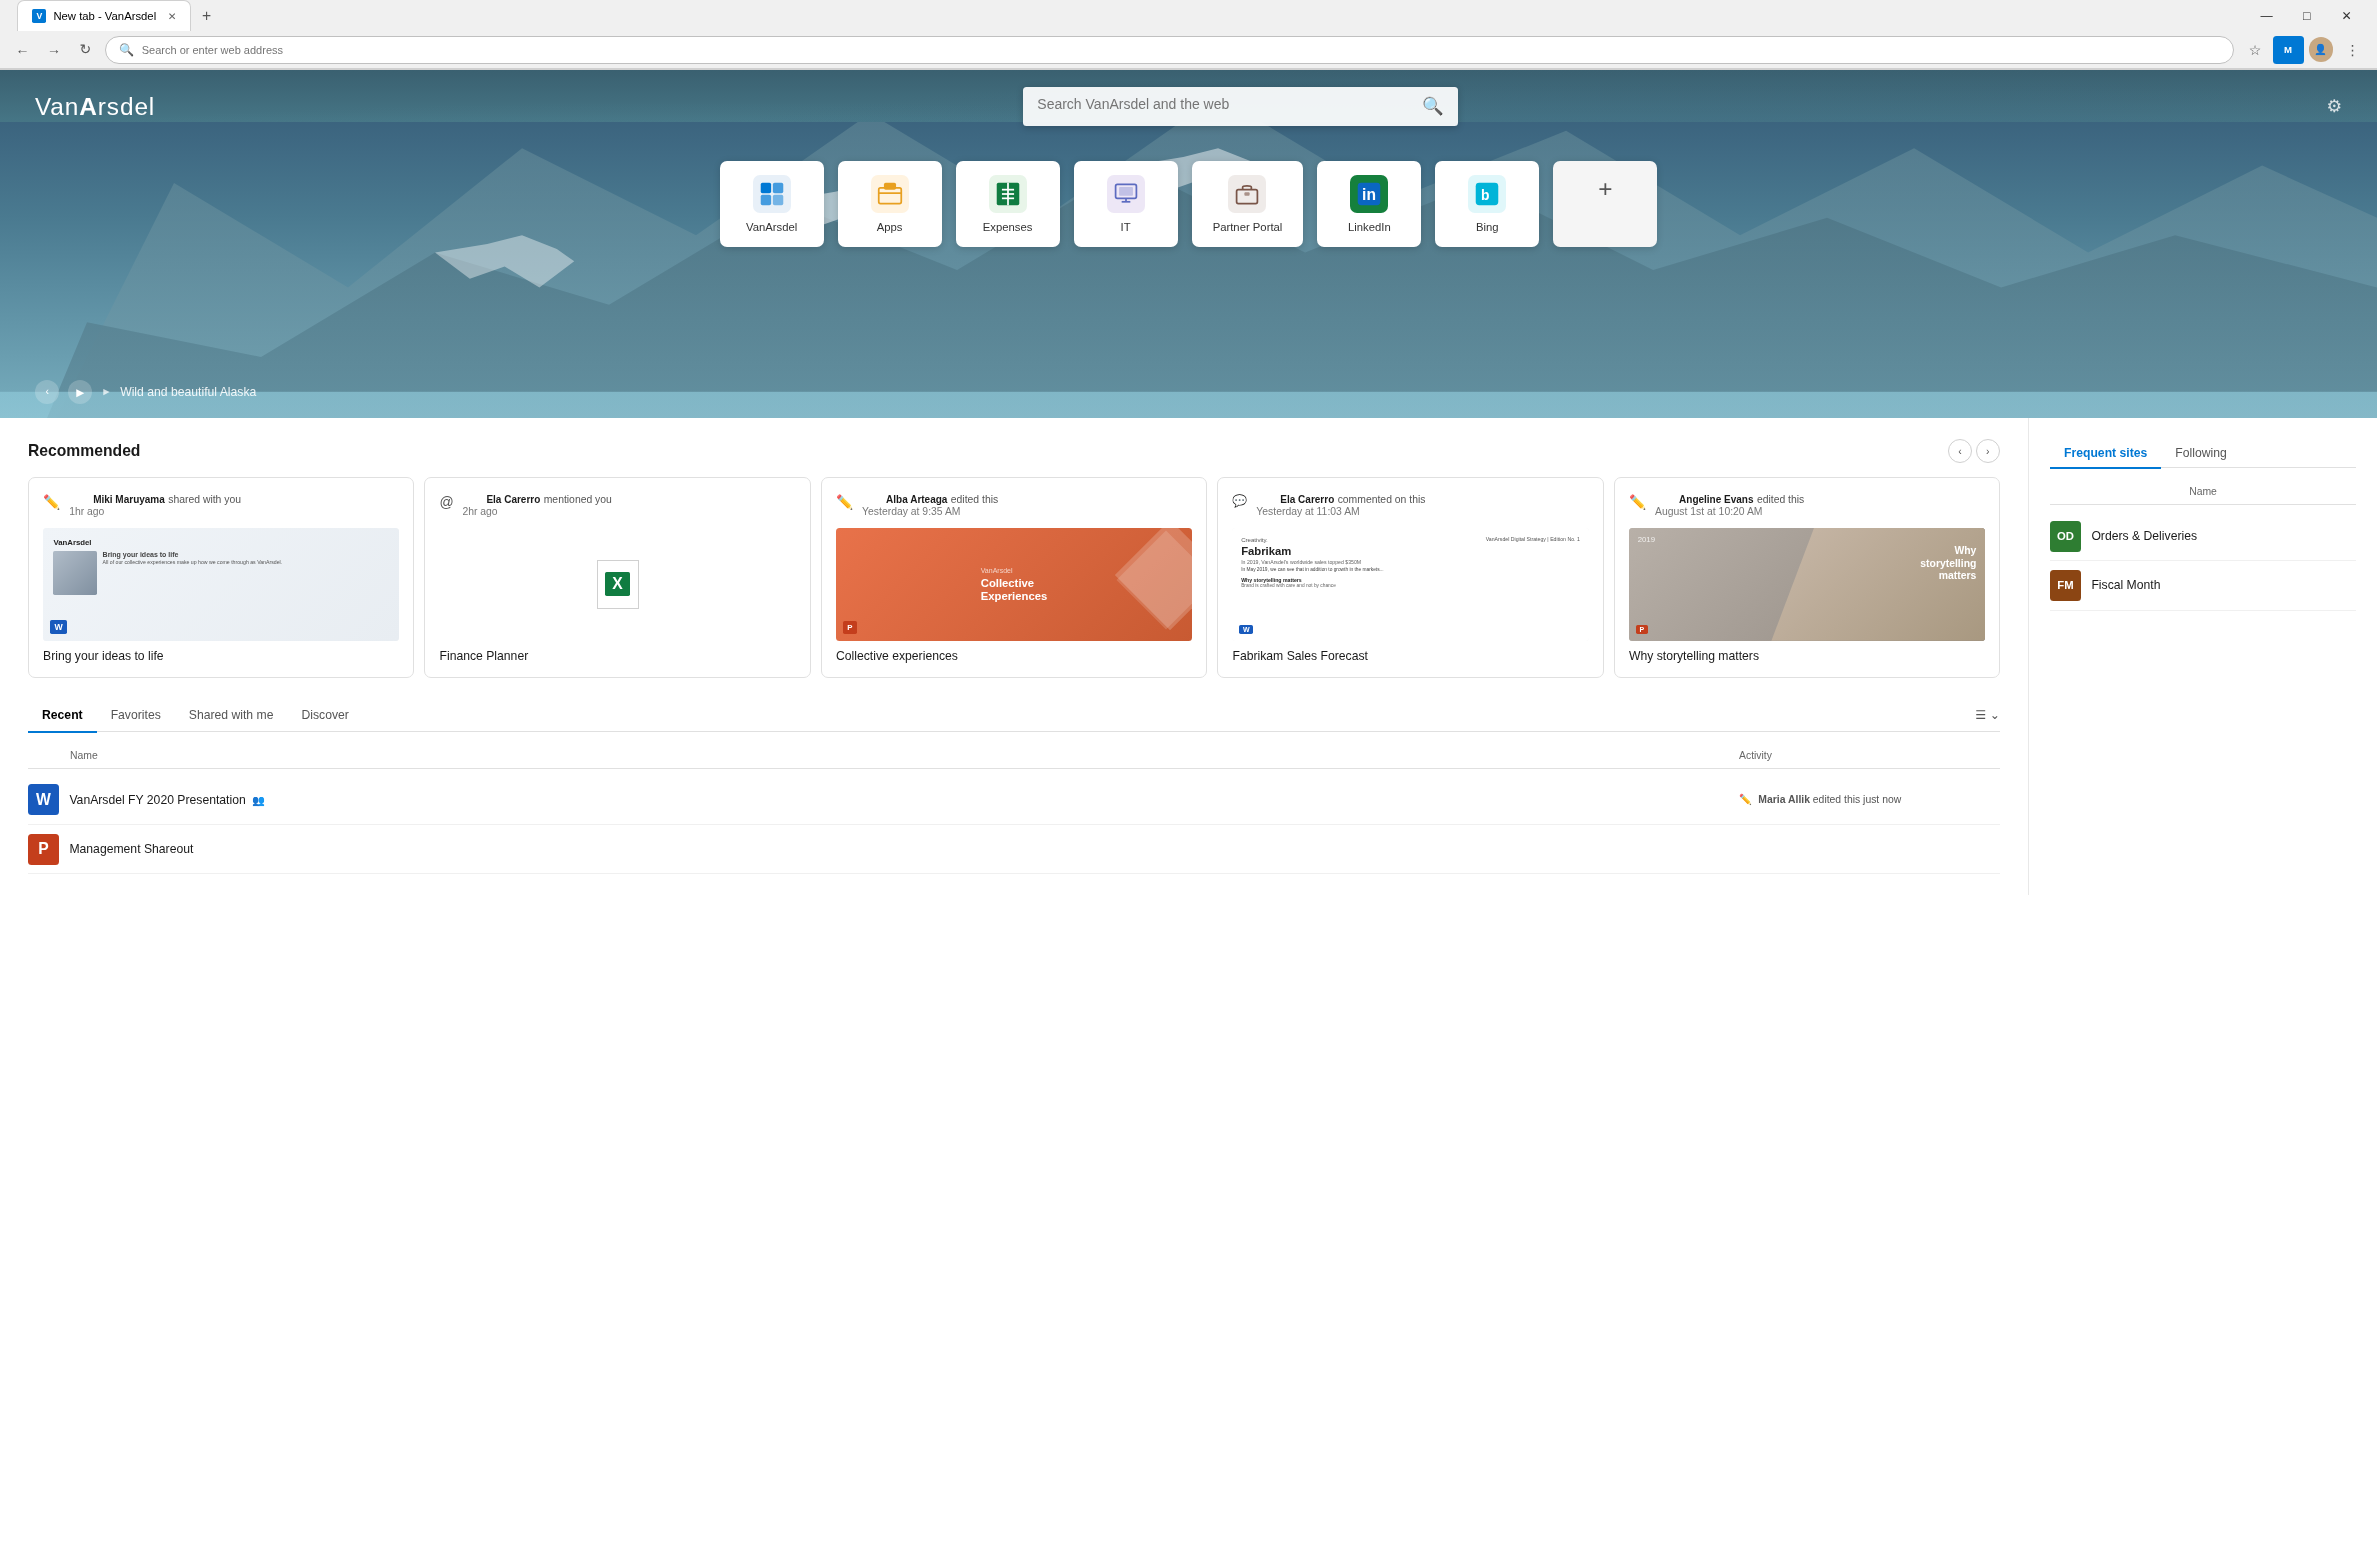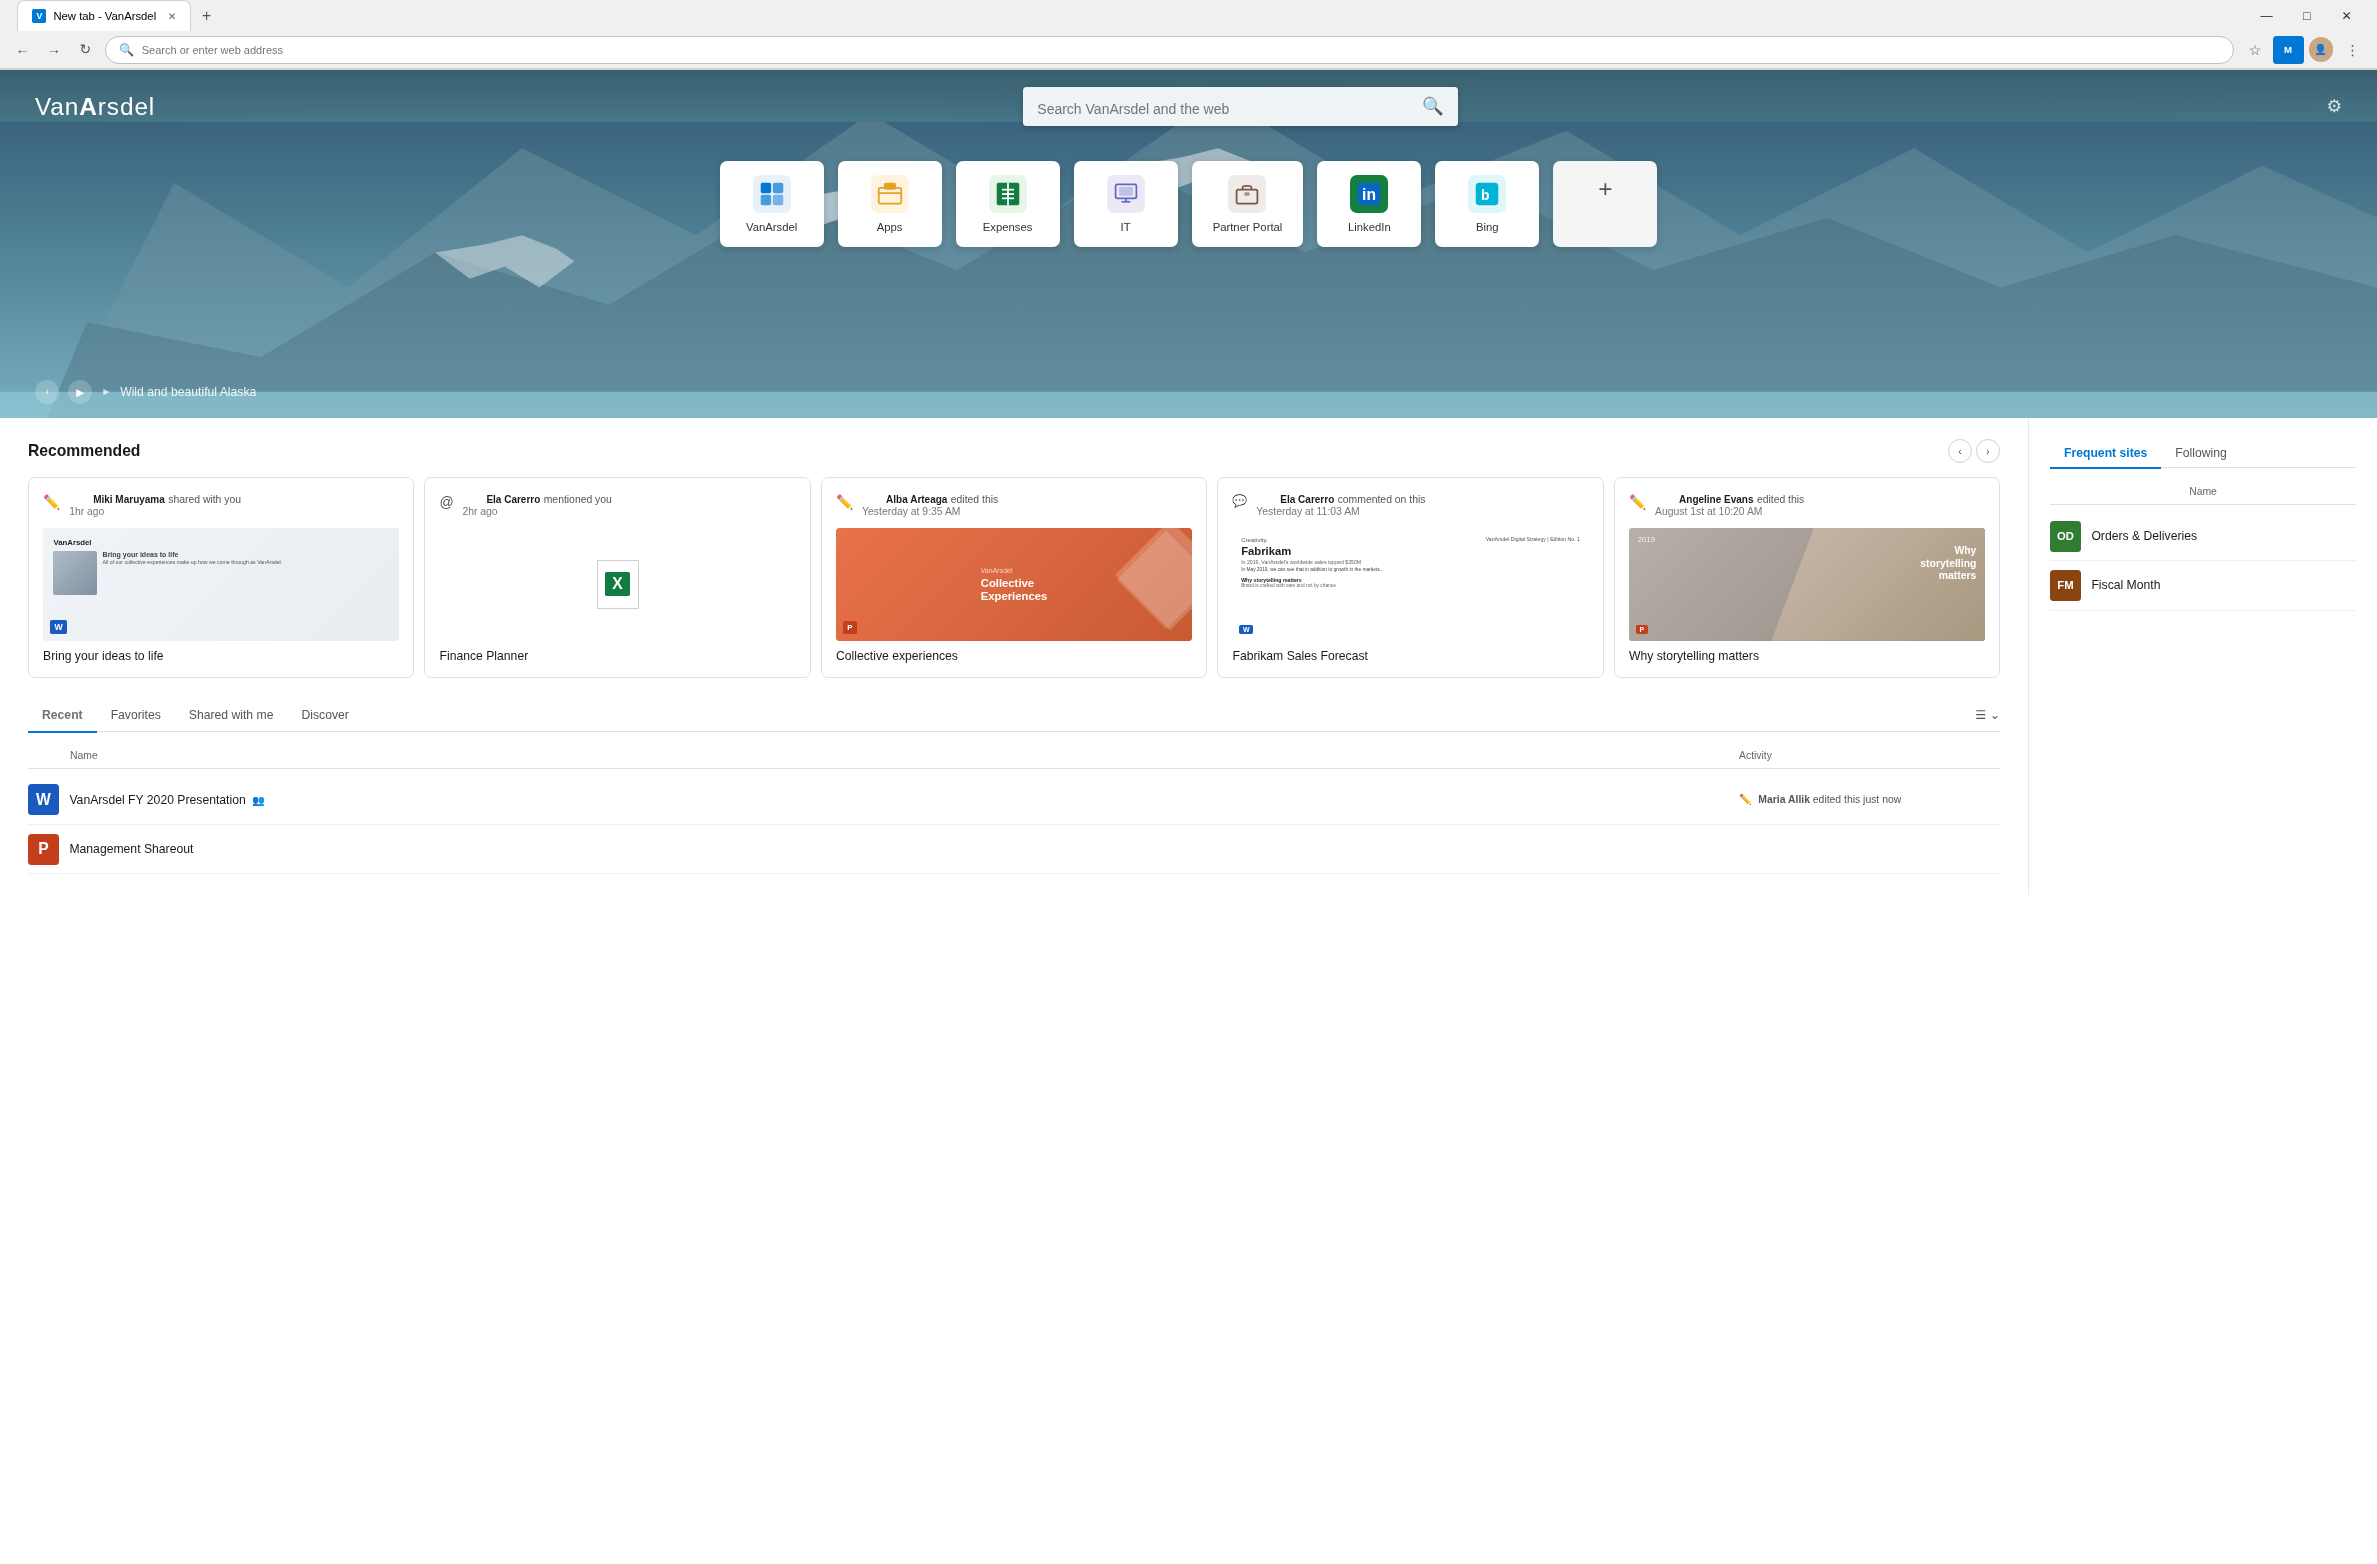--- a/index.html
+++ b/index.html
@@ -162,21 +162,21 @@
     }
     .brand-logo {
       color: #fff;
       font-size: 24.4px;
       font-weight: 300;
       letter-spacing: 0.9px;
     }
     .brand-logo span { font-weight: 700; }
     .search-box {
       display: flex;
-      align-items: flex-end;
+      align-items: flex-start;
       background: rgba(255,255,255,0.92);
       border-radius: 3.5px;
       padding: 8.7px 14px;
       width: 435px;
       gap: 7px;
       box-shadow: 0 1.7px 7px rgba(0,0,0,0.2);
     }
     .search-box input {
       border: none;
       outline: none;
@@ -480,21 +480,21 @@
     }
     .tab-item {
       padding: 8.7px 14px;
       cursor: pointer;
       font-size: 12.2px;
       color: #555;
       border-bottom: 2.6px solid transparent;
       margin-bottom: -1.7px;
     }
     .tab-item.active {
-      color: #737373;
+      color: #000000;
       border-bottom-color: #0078d4;
       font-weight: 600;
     }
     .tabs-right {
       margin-left: auto;
       display: flex;
       align-items: center;
       gap: 3.5px;
     }
     .list-view-btn {

